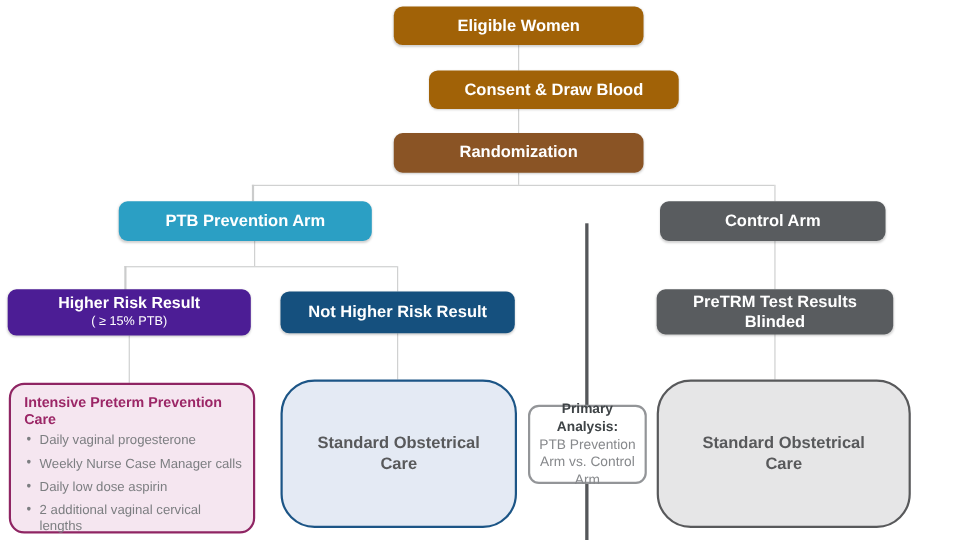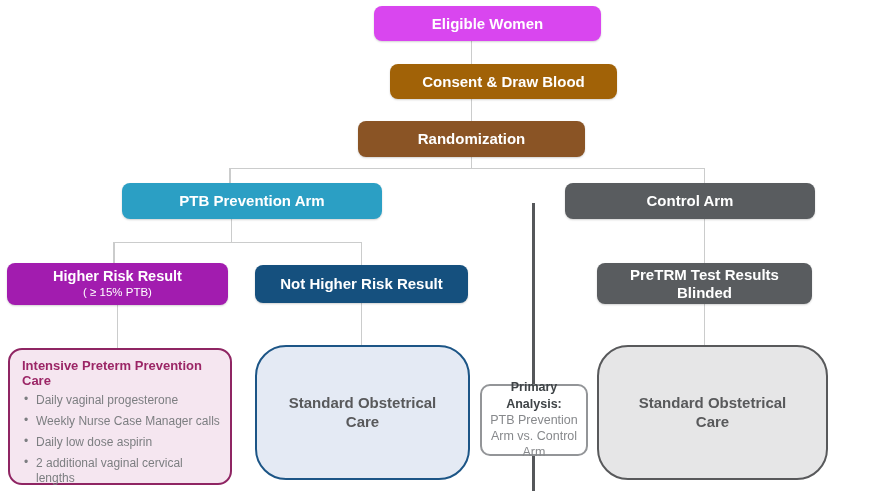--- a/index.html
+++ b/index.html
@@ -12,26 +12,26 @@
   .conn.h{height:1.5px;}
   .separator{
     position:absolute;left:531.5px;top:203px;width:3px;height:288px;background:#55575a;
   }
   .node{
     position:absolute;display:flex;flex-direction:column;align-items:center;justify-content:center;
     border-radius:8px;color:#ffffff;font-weight:bold;text-align:center;
     box-shadow:0 1px 2px rgba(0,0,0,0.18);
     font-size:15px;line-height:1.2;
   }
-  .node.orange{background:#d946ef;margin-left:16px;}
+  .node.orange{background:#a16207;}
   .node.midorange{background:#a16207;margin-left:32px;}
   .node.brown{background:#8a5425;}
   .node.teal{background:#2b9fc4;}
   .node.darkgray{background:#595c5f;}
-  .node.maroon{background:#a21caf;}
+  .node.maroon{background:#4c1d95;}
   .node.darkblue{background:#15507e;}
   .node .sub{font-weight:normal;font-size:11.5px;margin-top:1px;}
   .bignode{
     position:absolute;display:flex;align-items:center;justify-content:center;
     border-radius:31px;text-align:center;font-weight:bold;color:#58595b;font-size:15px;line-height:1.25;
     box-sizing:border-box;
   }
   .bignode.bluecare{background:#e4eaf4;border:2px solid #1c5586;}
   .bignode.graycare{background:#e6e6e7;border:2px solid #58595b;}
   .carebox{
@@ -80,25 +80,25 @@
   </div>
 
   <div class="node midorange" style="left:358px;top:64px;width:227px;height:35px">
     <span>Consent &amp; Draw Blood</span>
   </div>
 
   <div class="node brown" style="left:358px;top:121px;width:227px;height:36px">
     <span>Randomization</span>
   </div>
 
-  <div class="node teal" style="left:122px;top:183px;width:260px;height:36px">
+  <div class="node teal" style="left:108px;top:183px;width:230px;height:36px">
     <span>PTB Prevention Arm</span>
   </div>
 
-  <div class="node darkgray" style="left:565px;top:183px;width:250px;height:36px">
+  <div class="node darkgray" style="left:600px;top:183px;width:205px;height:36px">
     <span>Control Arm</span>
   </div>
 
   <div class="node maroon" style="left:7px;top:263px;width:221px;height:42px;font-size:14.5px">
     <span>Higher Risk Result</span>
     <span class="sub">( ≥ 15% PTB)</span>
   </div>
 
   <div class="node darkgray" style="left:597px;top:263px;width:215px;height:41px">
     <span class="wrapnarrow">PreTRM Test Results Blinded</span>
@@ -120,18 +120,18 @@
   </div>
 
   <div class="bignode bluecare" style="left:255px;top:345px;width:215px;height:135px">
     <span style="max-width:165px">Standard Obstetrical Care</span>
   </div>
 
   <div class="bignode graycare" style="left:597px;top:345px;width:231px;height:135px">
     <span style="max-width:165px">Standard Obstetrical Care</span>
   </div>
 
-  <div class="analysisbox" style="left:480px;top:384px;width:108px;height:72px">
+  <div class="analysisbox" style="left:480px;top:368px;width:108px;height:72px">
     <span class="atitle">Primary Analysis:</span>
     <span class="abody">PTB Prevention Arm vs. Control Arm</span>
   </div>
 
 </div>
 
 </body></html>

